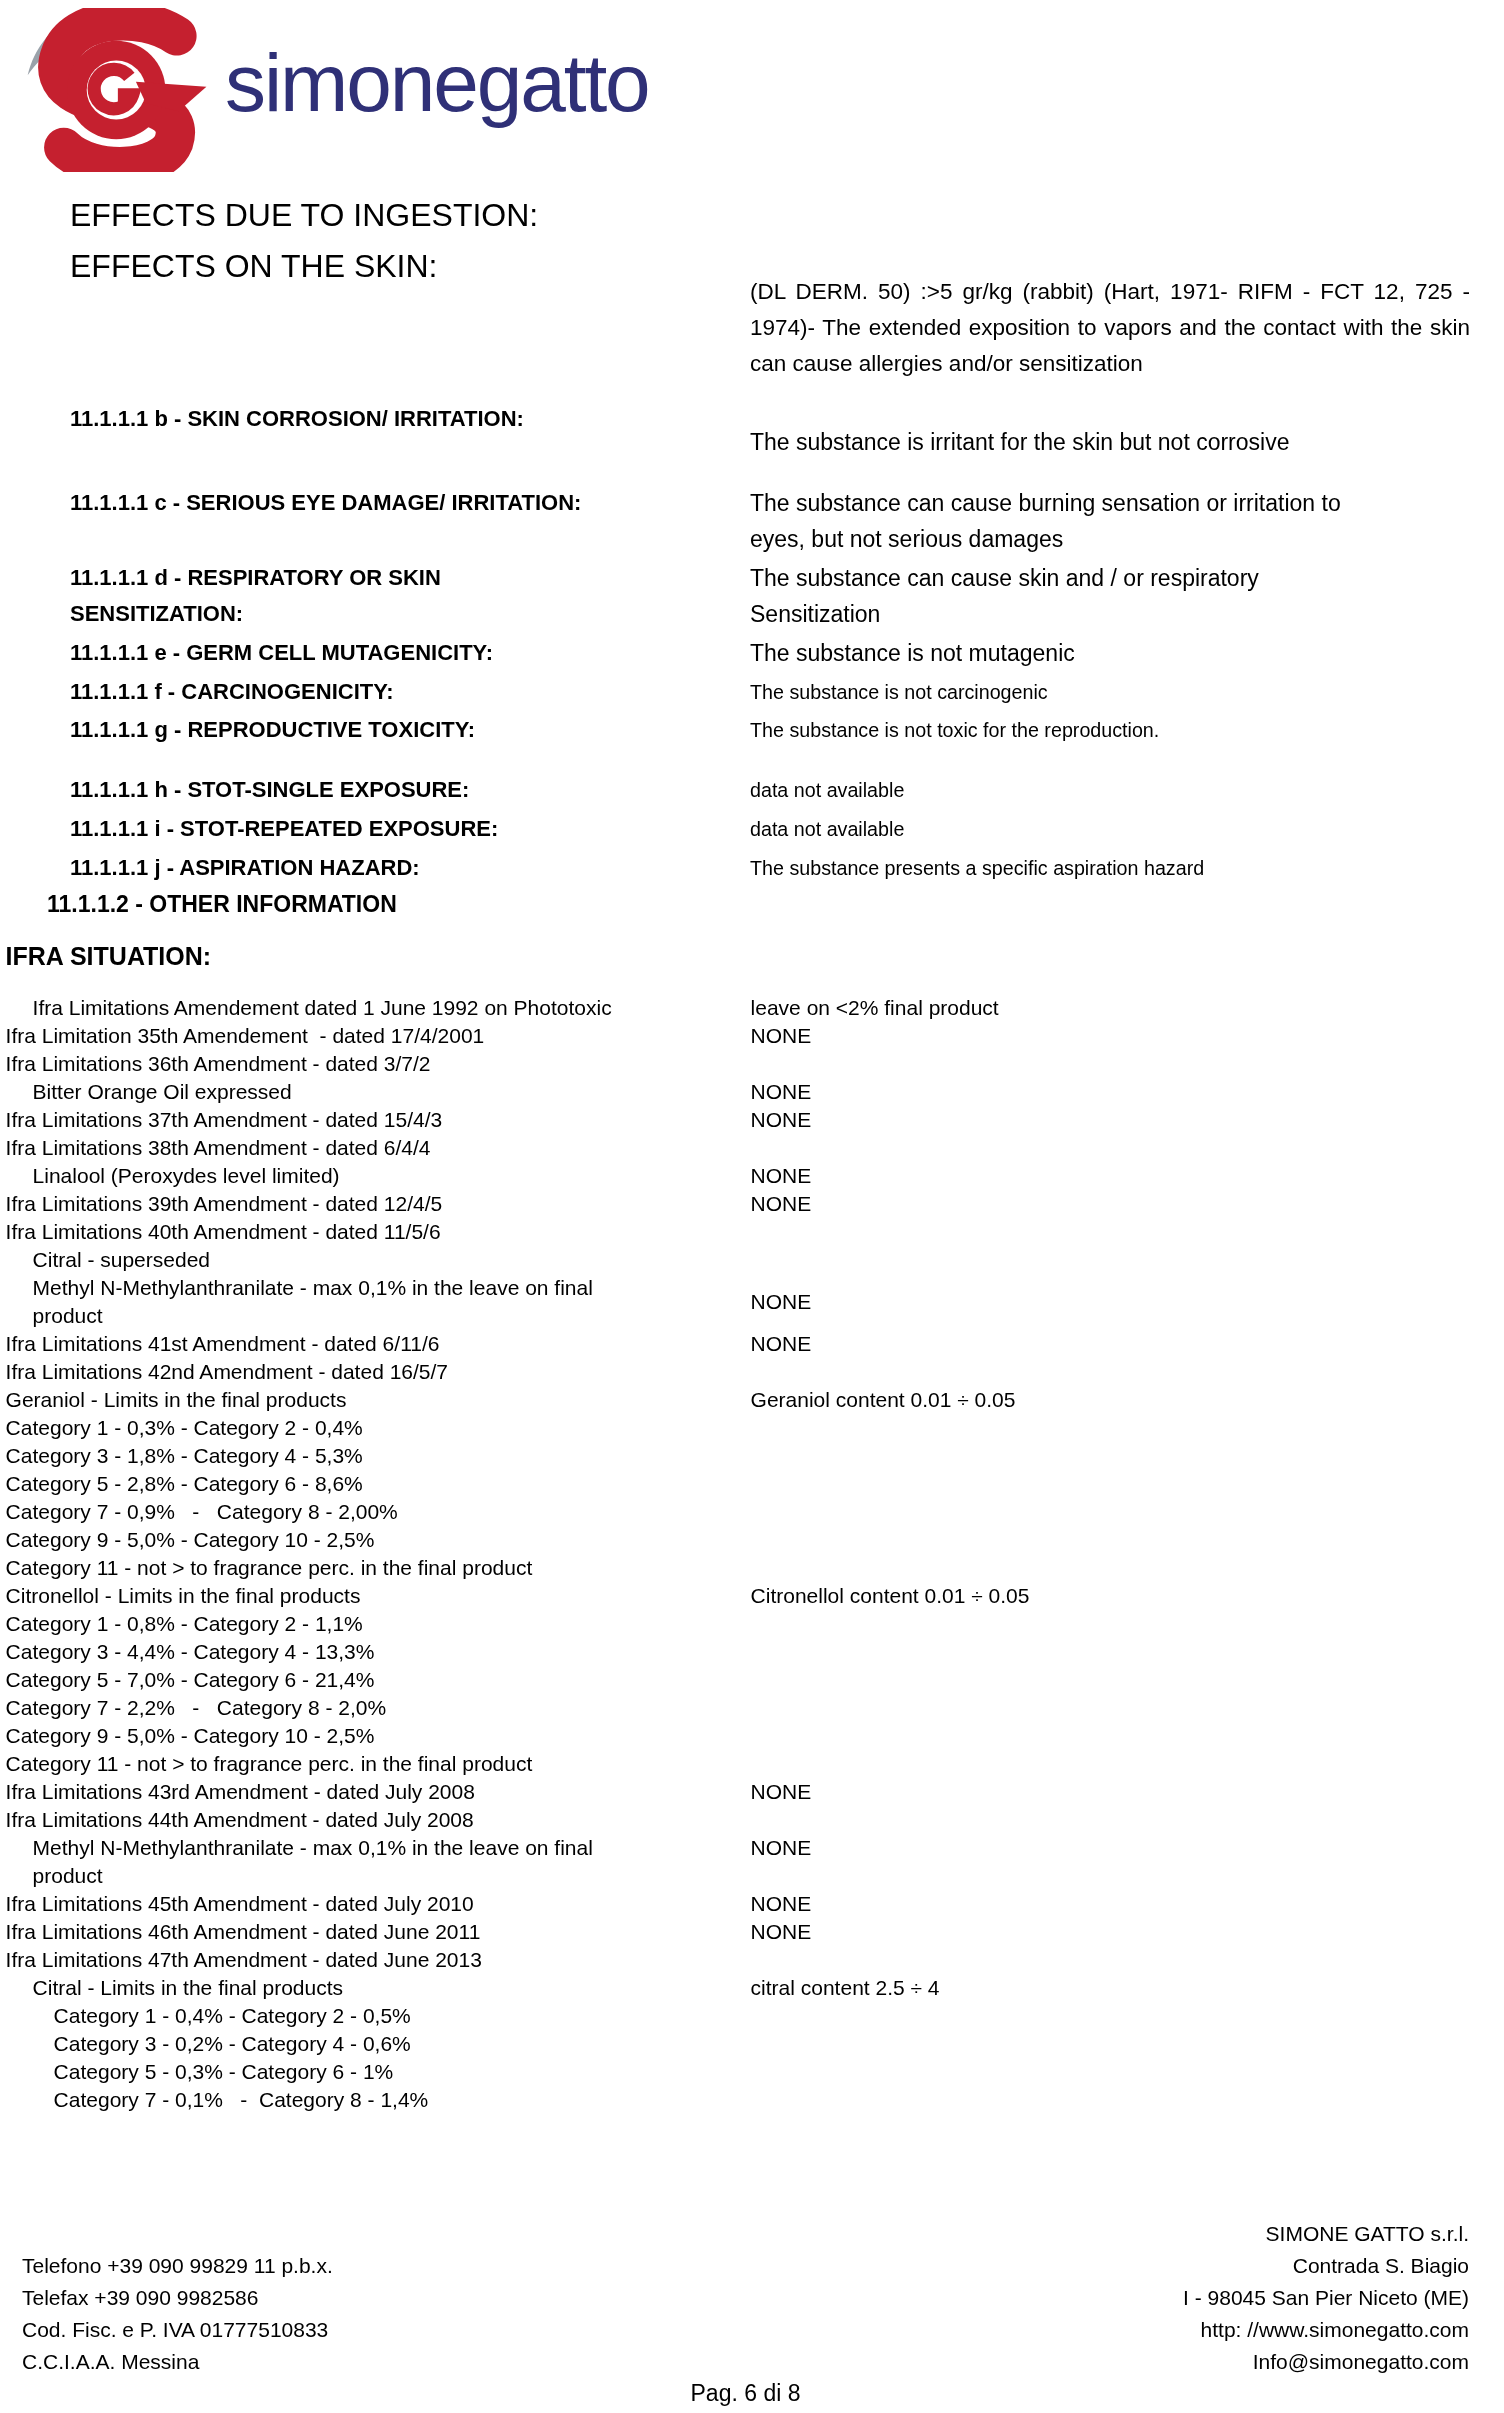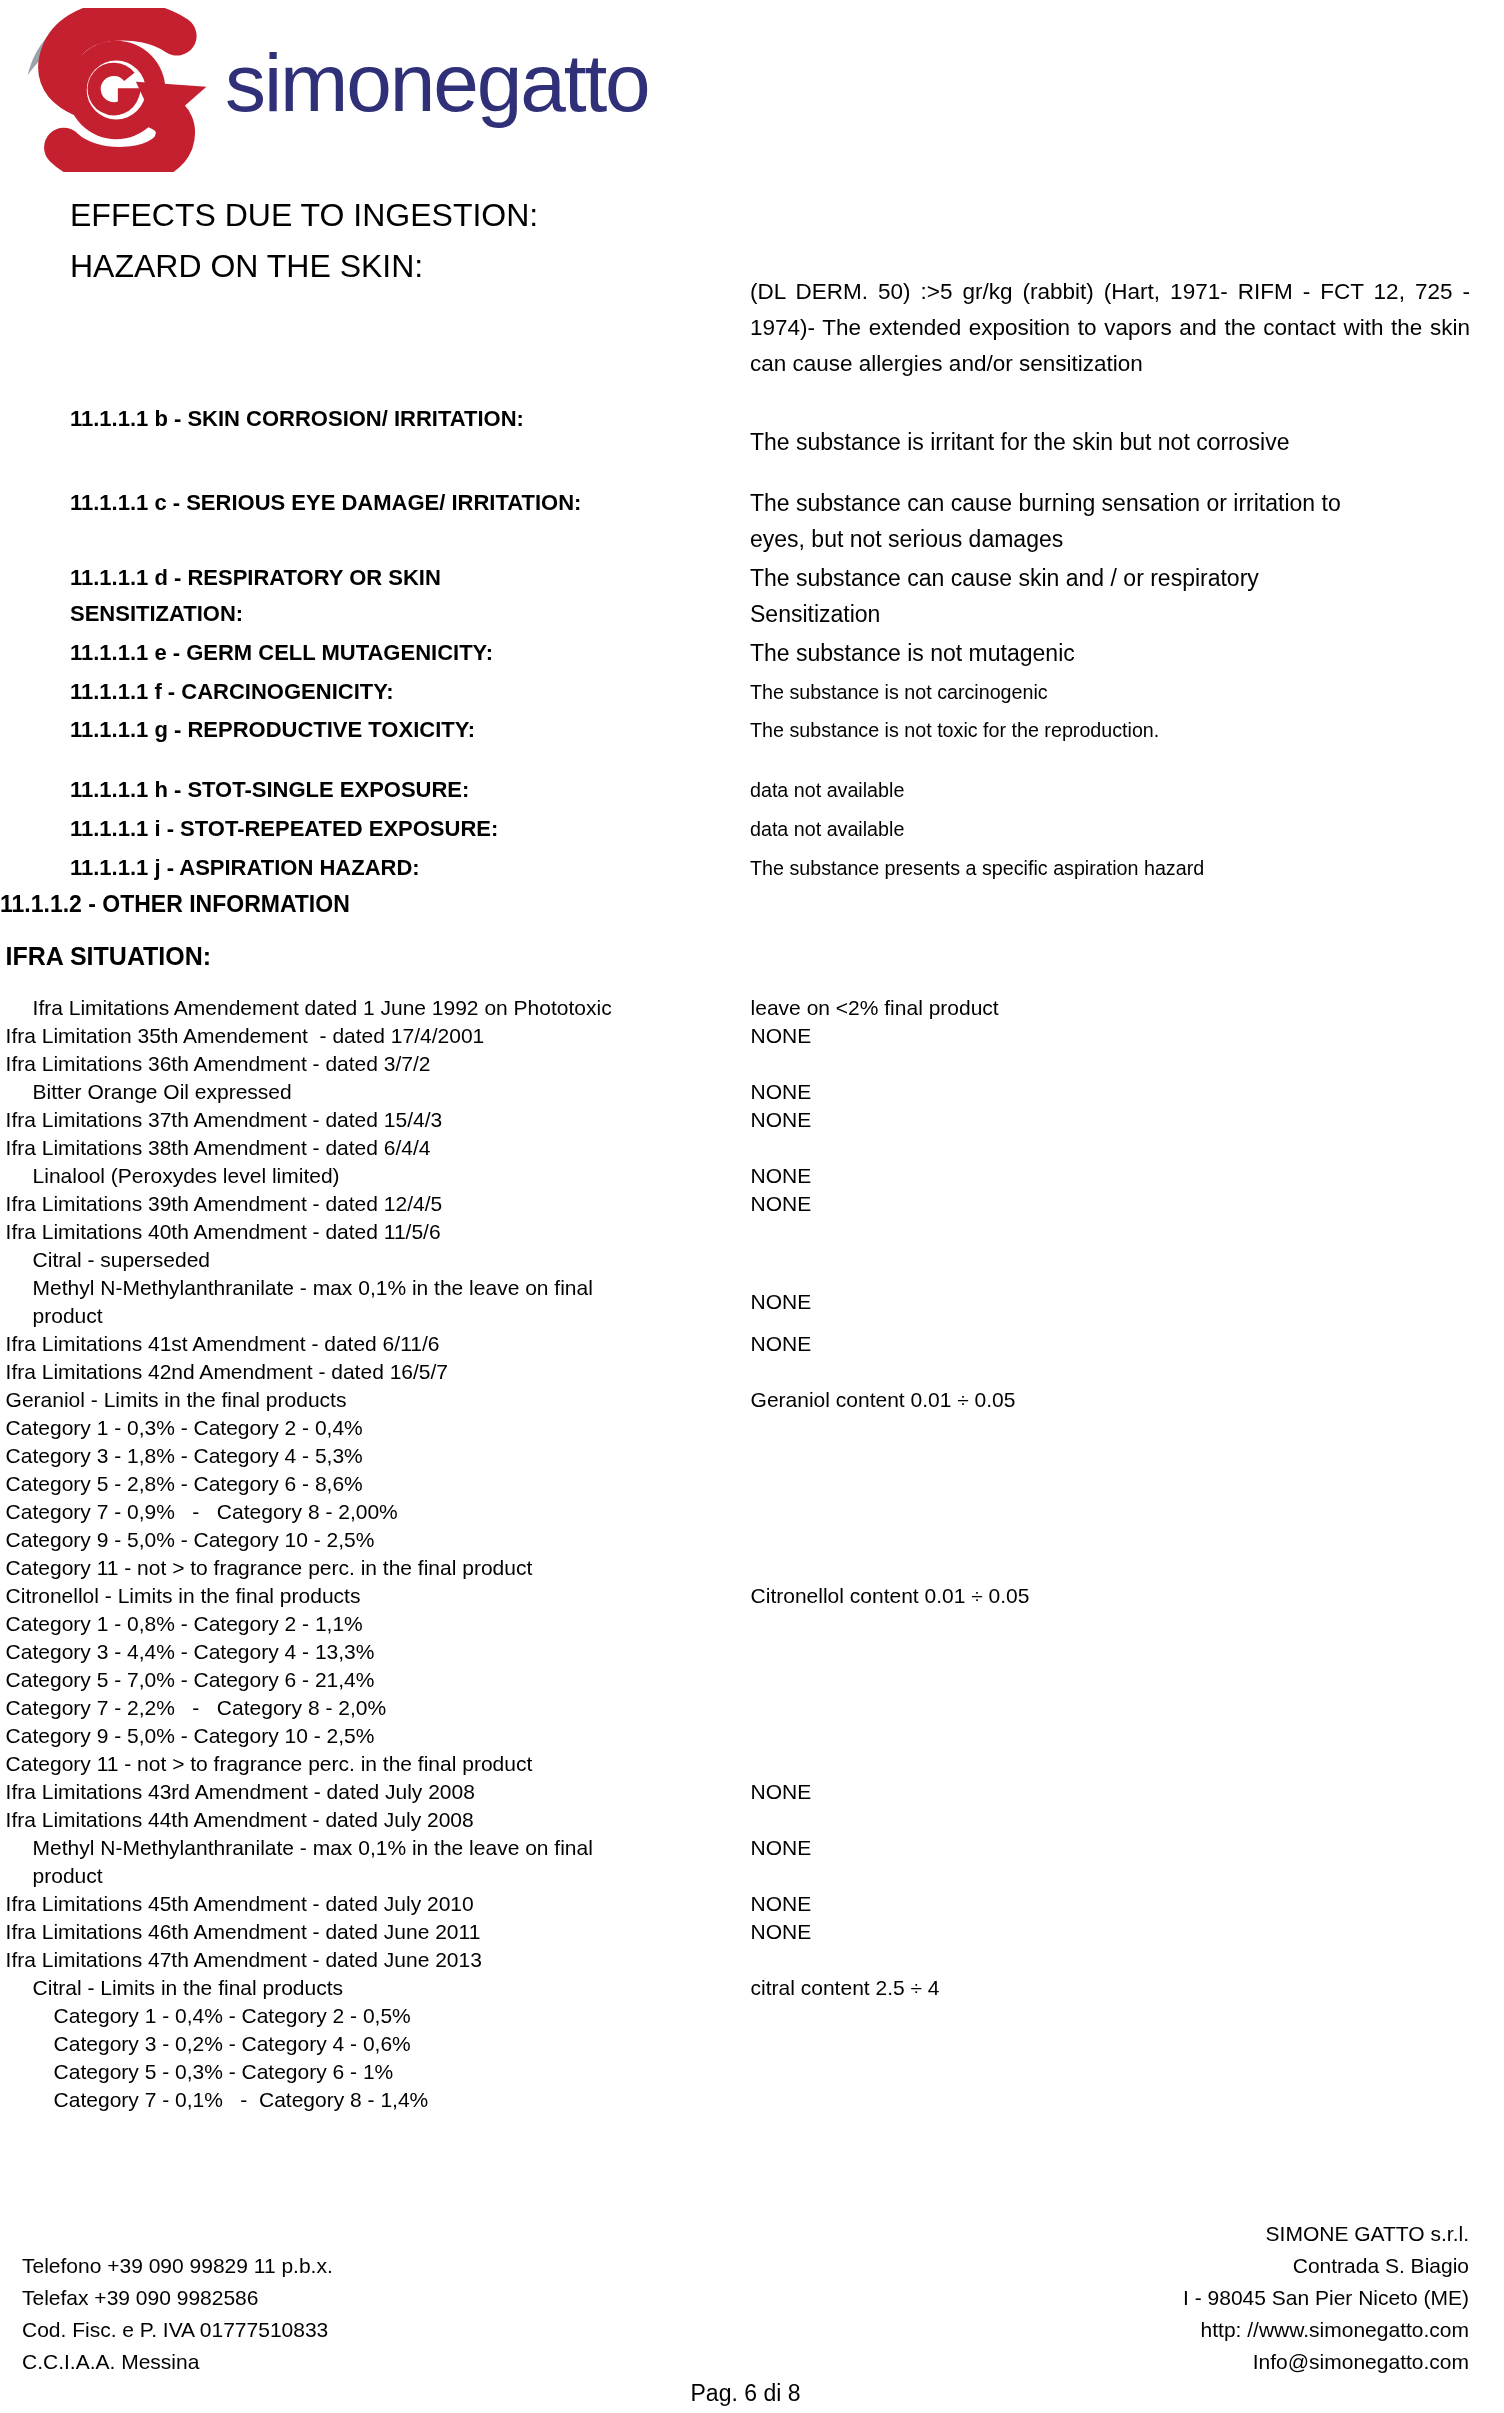--- a/index.html
+++ b/index.html
@@ -56,20 +56,21 @@
     white-space: pre-line;
   }
   .hazard-value { font-size: 23px; line-height: 36px; white-space: pre-line; }
   .hazard-rows > .hazard-row:nth-child(1) { margin-bottom: 25px; }
   .hazard-rows > .hazard-row:nth-child(1) .hazard-value { padding-top: 23px; }
   .hazard-rows > .hazard-row:nth-child(6) { margin-bottom: 24px; }
   .hazard-rows > .hazard-row:nth-child(n+5) .hazard-value { font-size: 19.7px; }
 
   
   .other-info {
+    margin-left: 47px;
     margin-top: 0;
     font-weight: bold;
     font-size: 23px;
     line-height: 31px;
   }
 
   
   .ifra-heading {
     margin-left: 5.6px;
     margin-top: 19px;
@@ -120,21 +121,21 @@
 
 <main>
 
   <section class="effects-section">
 
       <div class="two-col effects-row">
         <div class="effects-label">EFFECTS DUE TO INGESTION:</div>
       </div>
 
       <div class="two-col effects-row">
-        <div class="effects-label">HAZARD ON THE SKIN:</div>
+        <div class="effects-label">EFFECTS ON THE SKIN:</div>
         <div class="effects-value">(DL DERM. 50) :&gt;5 gr/kg (rabbit) (Hart, 1971- RIFM - FCT 12, 725 - 1974)- The extended exposition to vapors and the contact with the skin can cause allergies and/or sensitization</div>
       </div>
 
   </section>
 
   <section class="hazard-section hazard-rows">
 
       <div class="two-col hazard-row">
         <div class="hazard-label">11.1.1.1 b - SKIN CORROSION/ IRRITATION:</div>
         <div class="hazard-value">The substance is irritant for the skin but not corrosive</div>

